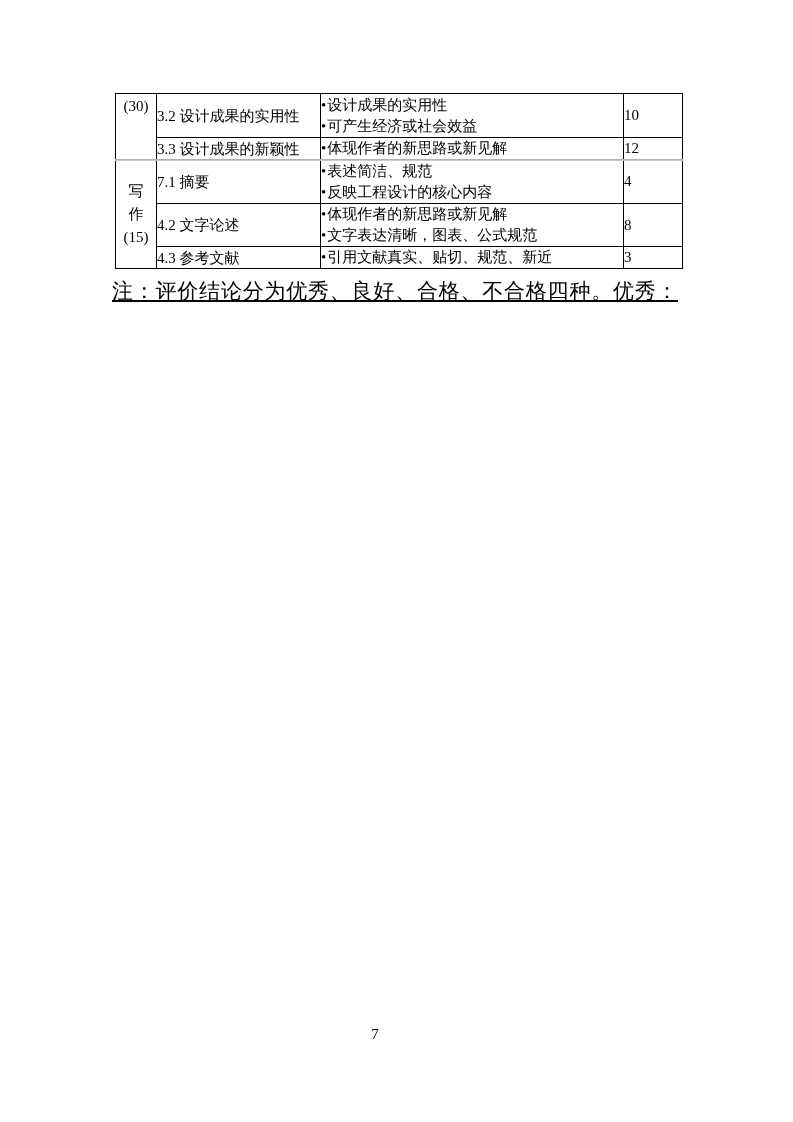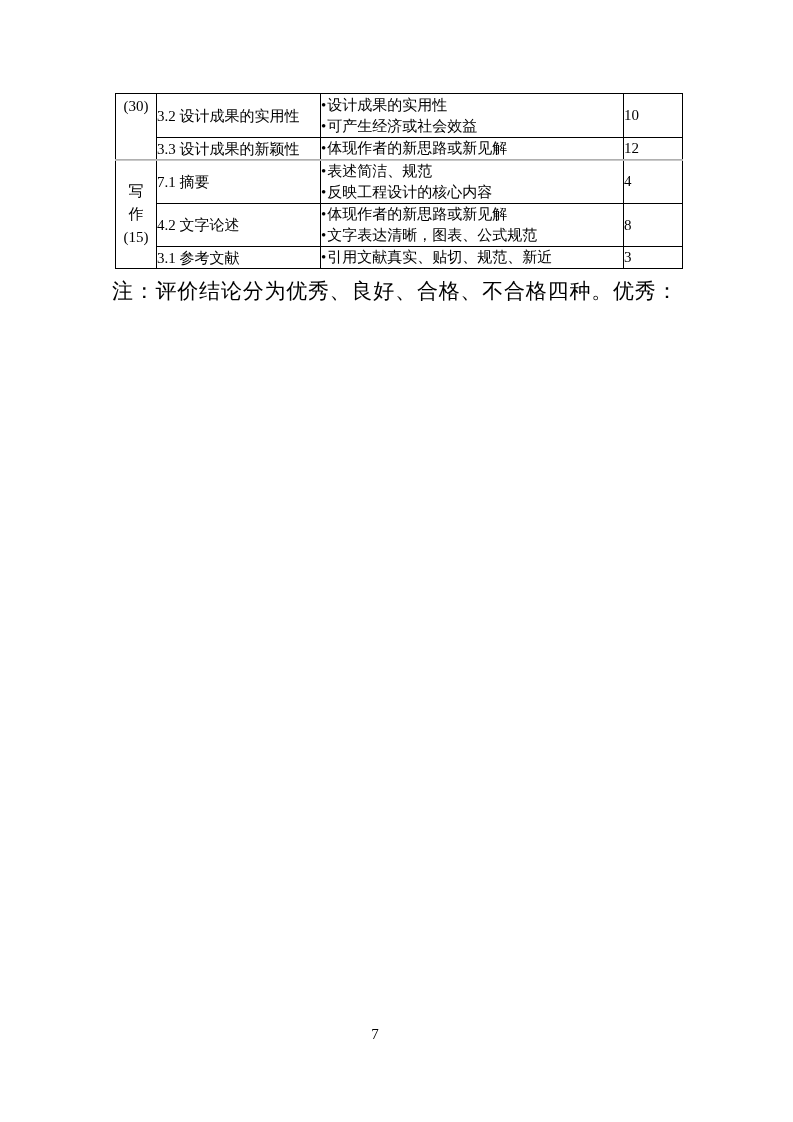--- a/index.html
+++ b/index.html
@@ -74,20 +74,21 @@
     opacity: 0.9;
   }
   .note-block {
     position: absolute;
     left: 112px;
     top: 272px;
     width: 566px;
     font-size: 21px;
     line-height: 38px;
     letter-spacing: 0.5px;
+    text-decoration: underline;
   }
   .note-line {
     text-align: justify;
     text-align-last: justify;
   }
   .note-line.last {
     text-align-last: left;
   }
   .page-number {
     position: absolute;
@@ -144,21 +145,21 @@
         </tr>
         <tr style="height: 41px;">
           <td class="crit-cell">4.2 文字论述</td>
           <td class="points-cell">
             <div class="point-line"><span class="bullet">•</span><span>体现作者的新思路或新见解</span></div>
             <div class="point-line"><span class="bullet">•</span><span>文字表达清晰，图表、公式规范</span></div>
           </td>
           <td class="score-cell">8</td>
         </tr>
         <tr style="height: 22px;">
-          <td class="crit-cell">3.1 参考文献</td>
+          <td class="crit-cell">4.3 参考文献</td>
           <td class="points-cell">
             <div class="point-line"><span class="bullet">•</span><span>引用文献真实、贴切、规范、新近</span></div>
           </td>
           <td class="score-cell">3</td>
         </tr>
       </tbody>
   </table>
 
   <div class="page-break-band"></div>
 

